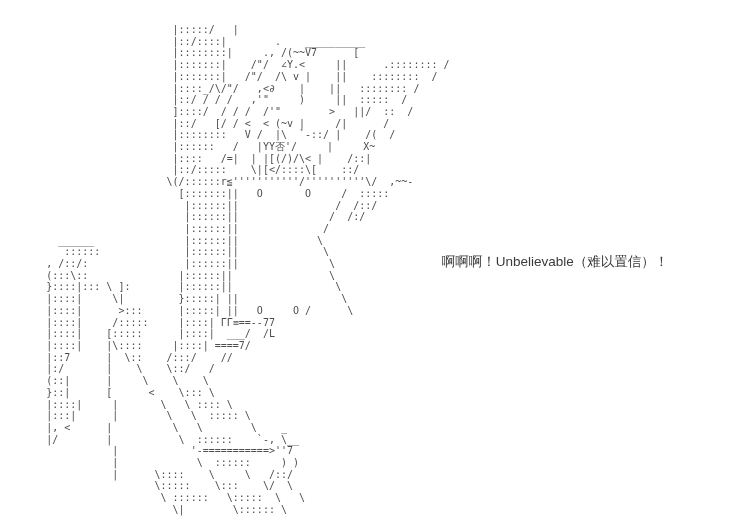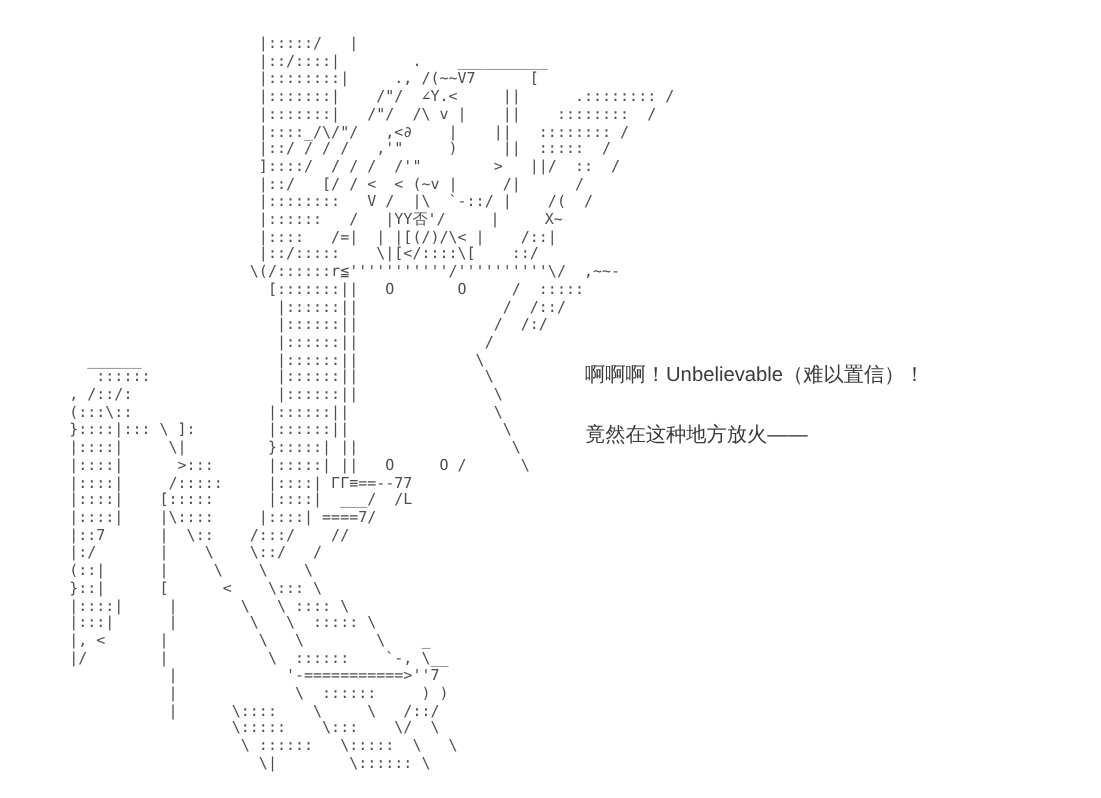--- a/index.html
+++ b/index.html
@@ -29,21 +29,21 @@
   }
   .dialog {
     position: absolute;
     left: 390px;
     top: 242px;
     width: 330px;
     color: #3a3a3a;
     font-size: 13.5px;
     line-height: 15px;
   }
-  .dialog .dialog-line { margin: 0; }
+  .dialog .dialog-line { margin: 12px; text-align: center; }
   .dialog .dialog-line.l1 { margin-bottom: 25px; }
   .dialog .dialog-line.l2 { margin-bottom: 19px; }
   .dialog .dialog-line.l3 { margin-bottom: 6px; }
 </style>
 </head>
 <body>
 
 <div class="page">
 
   <pre class="ascii-art">                            |:::::/   |
@@ -84,16 +84,15 @@
        |/        |           \  ::::::    `-, \__
                   |            '-===========&gt;''7
                   |             \  ::::::     ) )
                   |      \::::    \     \   /::/
                          \:::::    \:::    \/  \
                           \ ::::::   \:::::  \   \
                             \|        \:::::: \</pre>
 
   <div class="dialog">
     <p class="dialog-line l1">啊啊啊！Unbelievable（难以置信）！</p>
-    <p class="dialog-line l2">竟然在这种地方放火——</p>
   </div>
 
 </div>
 
 </body></html>

